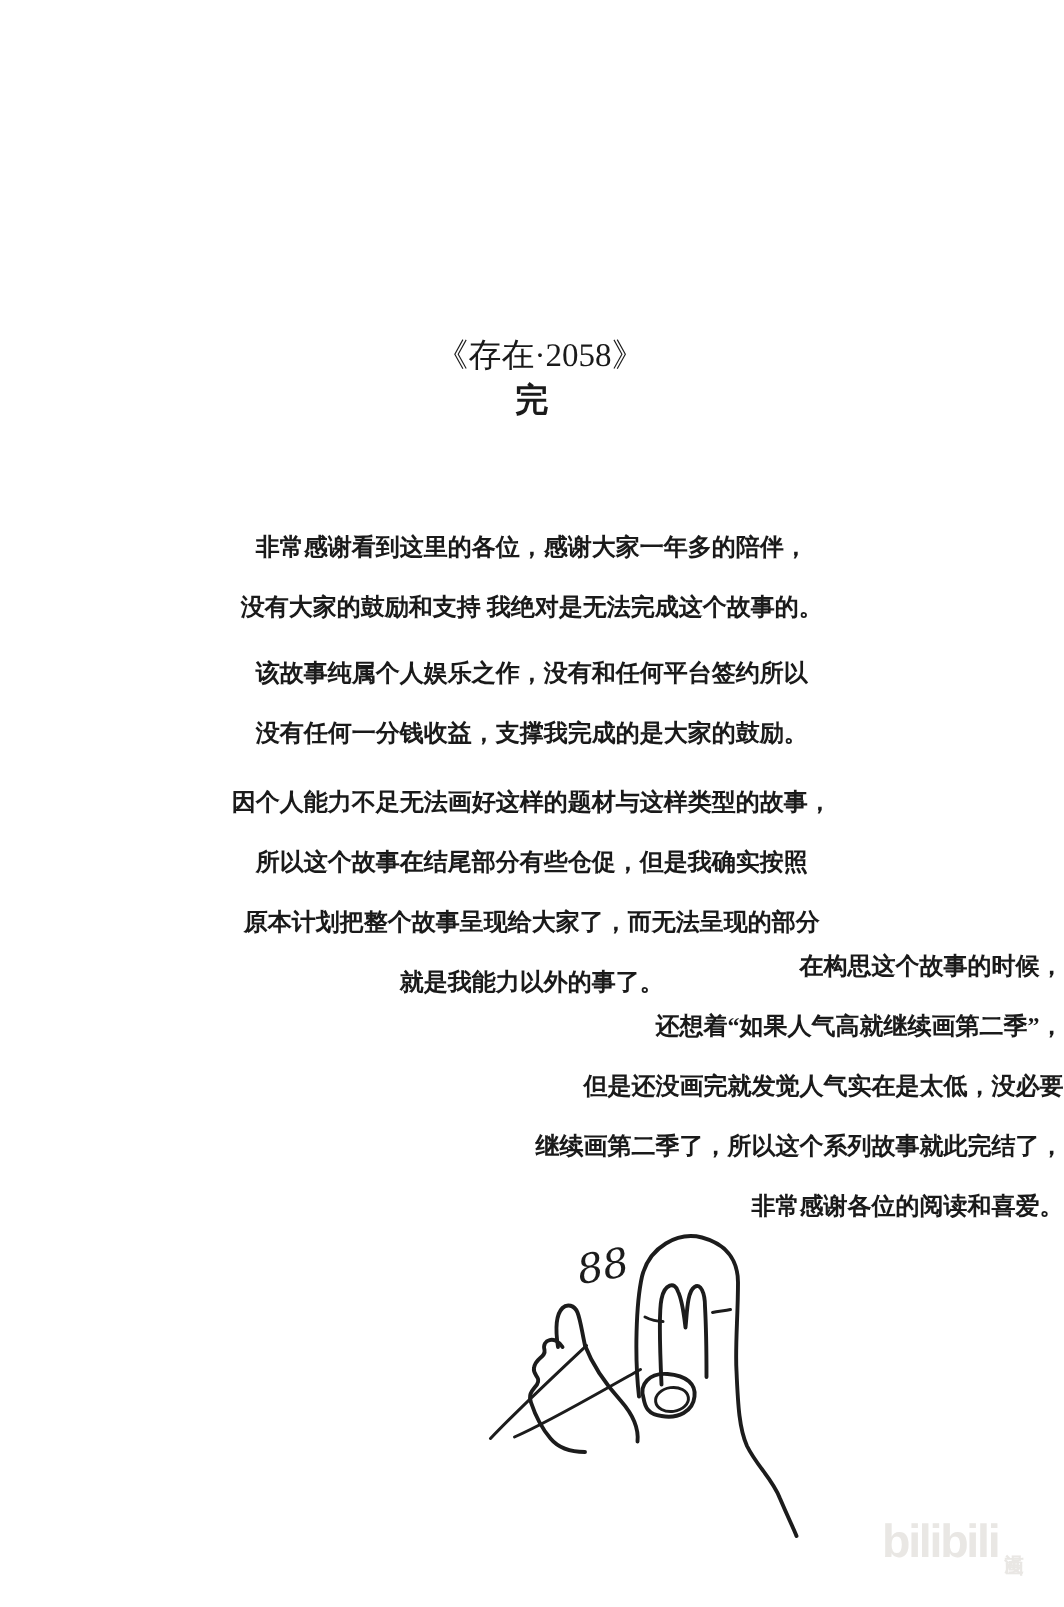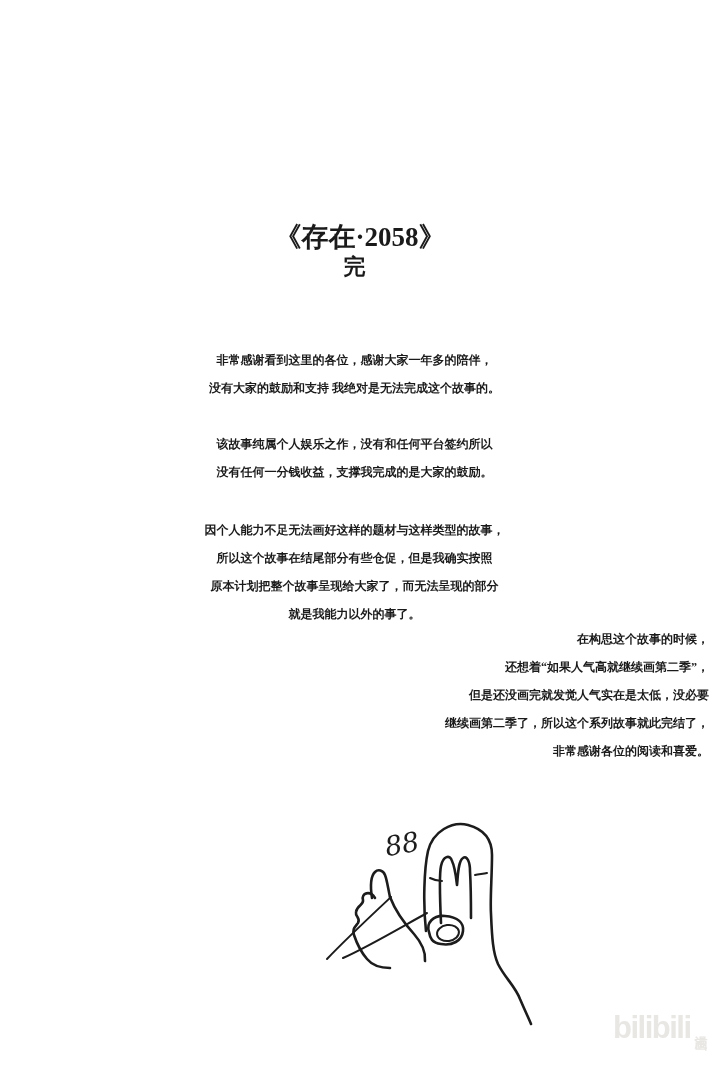--- a/index.html
+++ b/index.html
@@ -15,34 +15,34 @@
   .center-text {
     position: absolute;
     left: 0;
     width: 709px;
     text-align: center;
     font-weight: bold;
     letter-spacing: 0;
   }
   .title-block { top: 220px; }
   .title-main {
-    font-size: 27px;
+    font-size: 22px;
     line-height: 34px;
     margin: 0;
-    font-weight: bold;
+    font-weight: normal;
     padding-left: 11px;
   }
   .title-end {
     font-size: 22px;
     line-height: 26px;
     font-weight: bold;
   }
   .para {
-    font-size: 12px;
-    line-height: 28px;
+    font-size: 16px;
+    line-height: 40px;
     white-space: pre-line;
   }
   .para-1 { top: 346px; }
   .para-2 { top: 430px; }
   .para-3 { top: 516px; }
   .para-4 { top: 625px; text-align: right; }
   .drawing-svg {
     position: absolute;
     left: 0;
     top: 0;
@@ -58,21 +58,21 @@
   }
   .ink-thin { stroke-width: 2; }
   .farewell-text {
     font-family: "DejaVu Serif", serif;
     font-style: italic;
     font-size: 27px;
     fill: #1c1c1c;
   }
   .watermark {
     position: absolute;
-    left: 613px;
+    left: 588px;
     top: 1010px;
     display: flex;
     align-items: center;
     user-select: none;
   }
   .wm-logo {
     font-family: "Liberation Sans", sans-serif;
     font-weight: bold;
     font-size: 31px;
     line-height: 36px;

